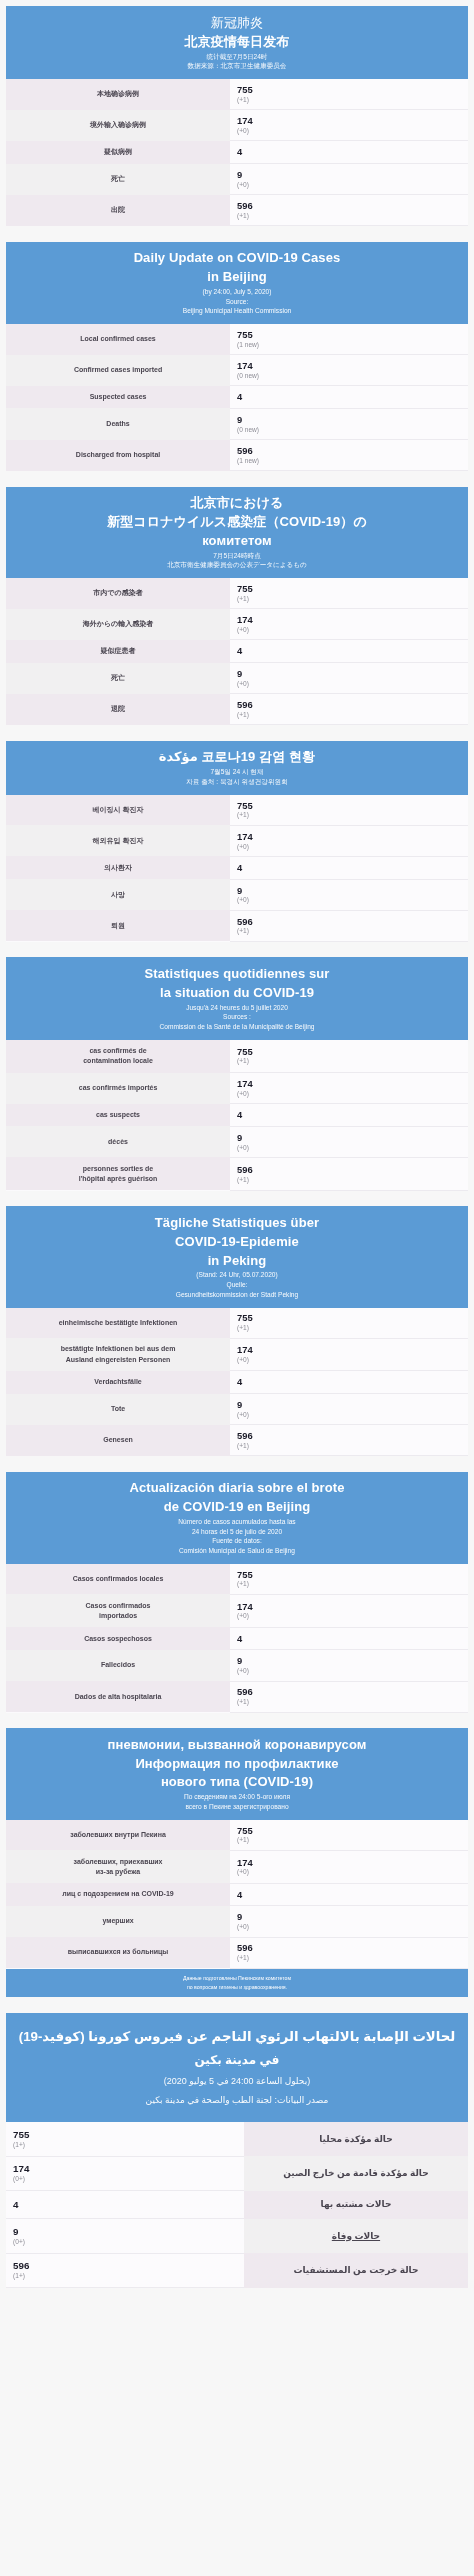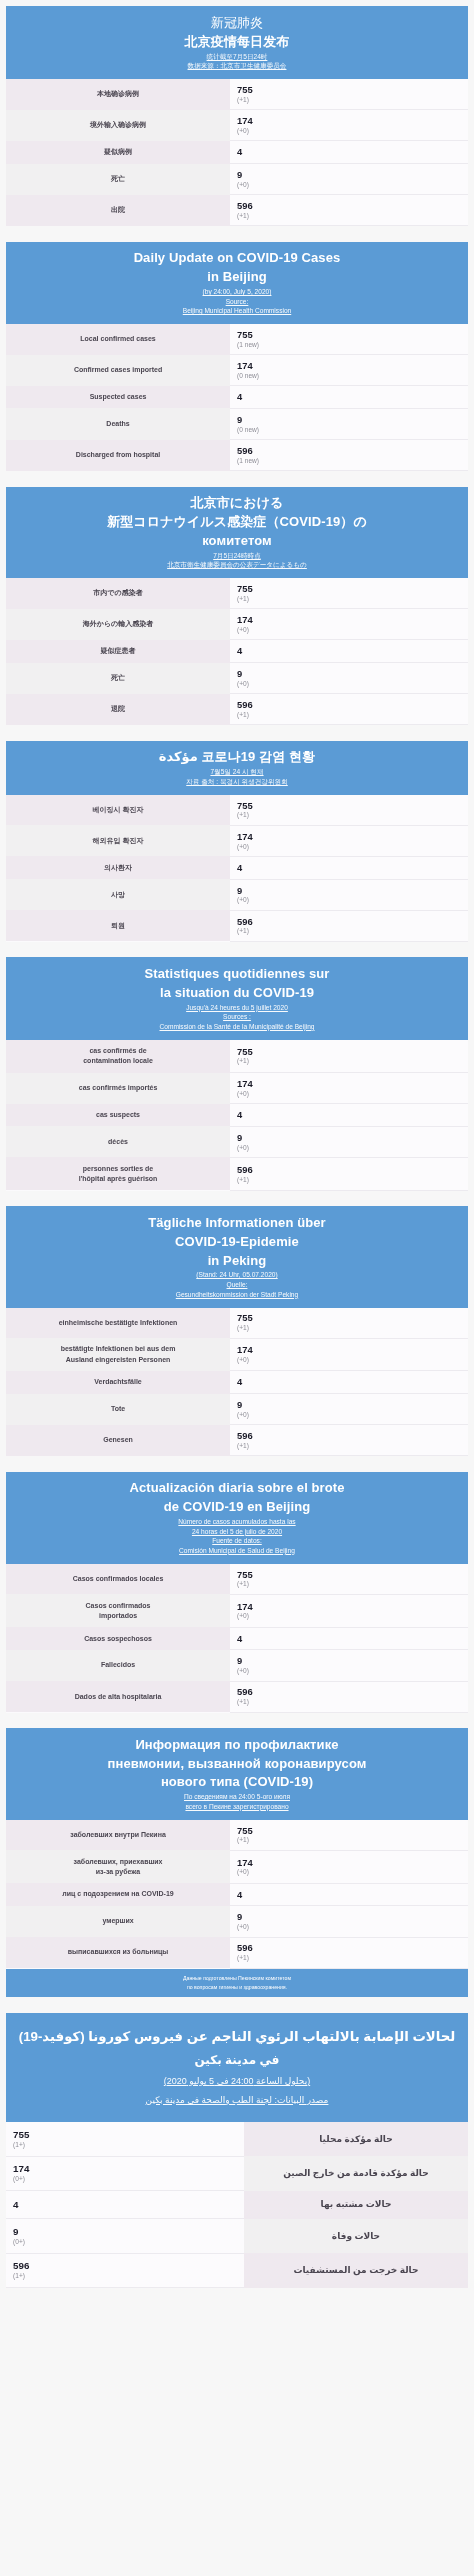--- a/index.html
+++ b/index.html
@@ -41,21 +41,20 @@
   }
   .hdr-line.title {
     font-size: 13px;
     font-weight: bold;
     letter-spacing: 0.1px;
   }
   .hdr-line.sub {
     font-size: 6.6px;
     font-weight: normal;
     opacity: .97;
-    text-decoration: underline;
   }
   
   .card.rtl .card-header { direction: rtl; padding: 11.2px 9.8px 12.6px 9.8px; line-height: 1.9; }
   .card.rtl .hdr-line.title { font-size: 12px; }
   .card.rtl .hdr-line.title.big { font-size: 13.3px; }
   .card.rtl .hdr-line.sub { font-size: 9px; line-height: 2.1; }
 
   
   .card-footer {
     background: #5b9bd5;
@@ -352,21 +351,21 @@
             <td class="value-cell">
               <span class="value-main">596</span>
               <span class="value-delta">(+1)</span>
             </td>
           </tr>
         </tbody>
       </table>
     </div>
     <div class="card latin-soft">
       <div class="card-header">
-        <span class="hdr-line title">Tägliche Informationen über</span>
+        <span class="hdr-line title">Tägliche Statistiques über</span>
         <span class="hdr-line title">COVID-19-Epidemie</span>
         <span class="hdr-line title">in Peking</span>
         <span class="hdr-line sub">(Stand: 24 Uhr, 05.07.2020)</span>
         <span class="hdr-line sub">Quelle:</span>
         <span class="hdr-line sub">Gesundheitskommission der Stadt Peking</span>
       </div>
       <table class="stat-table">
         <tbody>
           <tr class="stat-row">
             <td class="label-cell" style="white-space: pre-line;">einheimische bestätigte Infektionen</td>
@@ -450,22 +449,22 @@
             <td class="value-cell">
               <span class="value-main">596</span>
               <span class="value-delta">(+1)</span>
             </td>
           </tr>
         </tbody>
       </table>
     </div>
     <div class="card latin-soft">
       <div class="card-header">
+        <span class="hdr-line title">пневмонии, вызванной коронавирусом</span>
         <span class="hdr-line title">Информация по профилактике</span>
-        <span class="hdr-line title">пневмонии, вызванной коронавирусом</span>
         <span class="hdr-line title">нового типа (COVID-19)</span>
         <span class="hdr-line sub">По сведениям на 24:00 5-ого июля</span>
         <span class="hdr-line sub">всего в Пекине зарегистрировано</span>
       </div>
       <table class="stat-table">
         <tbody>
           <tr class="stat-row">
             <td class="label-cell" style="white-space: pre-line;">заболевших внутри Пекина</td>
             <td class="value-cell">
               <span class="value-main">755</span>
@@ -528,21 +527,21 @@
               <span class="value-delta">(+0)</span>
             </td>
           </tr>
           <tr class="stat-row">
             <td class="label-cell" style="white-space: pre-line;">حالات مشتبه بها</td>
             <td class="value-cell">
               <span class="value-main">4</span>
             </td>
           </tr>
           <tr class="stat-row">
-            <td class="label-cell" style="white-space: pre-line;">حالات وفاة</td>
+            <td class="label-cell" style="white-space: pre-line; text-decoration: underline;">حالات وفاة</td>
             <td class="value-cell">
               <span class="value-main">9</span>
               <span class="value-delta">(+0)</span>
             </td>
           </tr>
           <tr class="stat-row">
             <td class="label-cell" style="white-space: pre-line;">حالة خرجت من المستشفيات</td>
             <td class="value-cell">
               <span class="value-main">596</span>
               <span class="value-delta">(+1)</span>

